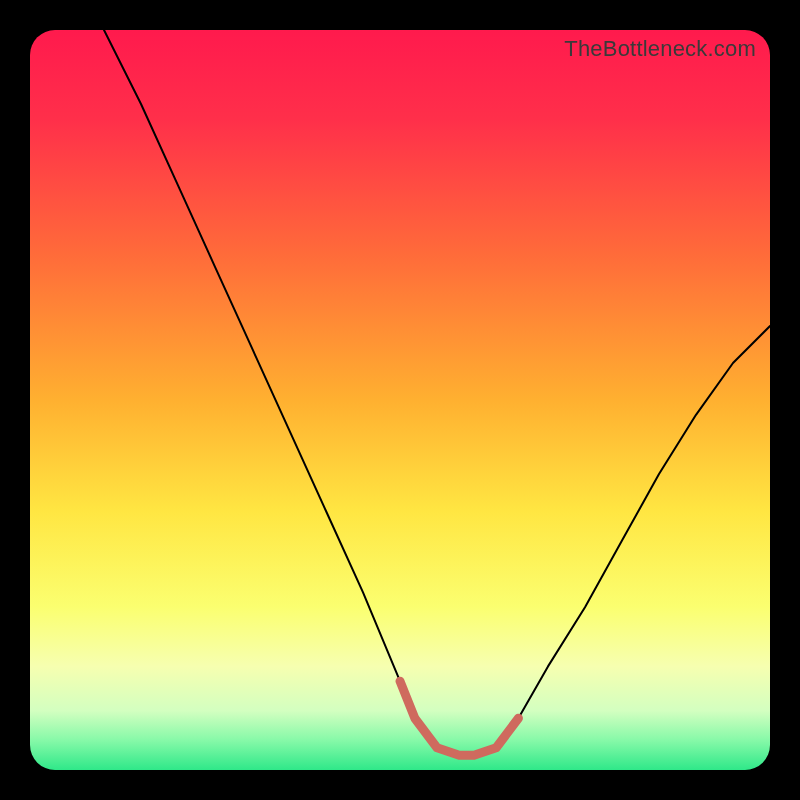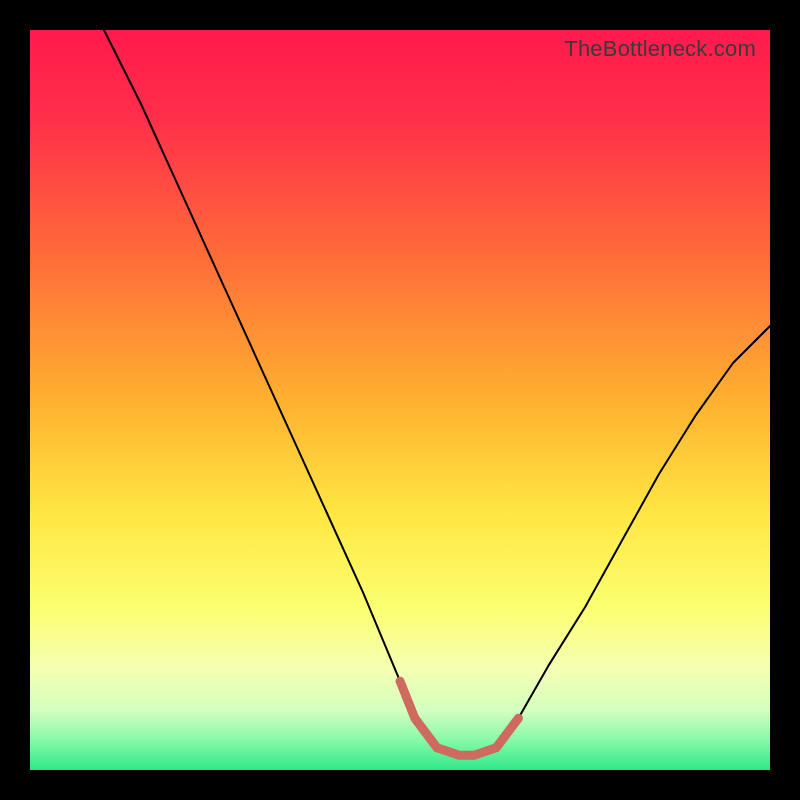--- a/index.html
+++ b/index.html
@@ -17,20 +17,21 @@
     height: 800px;
     background: #000;
   }
   .plot-area {
     position: absolute;
     left: 30px;
     top: 30px;
     width: 740px;
     height: 740px;
     overflow: hidden;
+    border-radius: 25px;
   }
   .gradient-bg {
     position: absolute;
     inset: 0;
   }
   .watermark {
     position: absolute;
     top: 6px;
     right: 14px;
     color: #3a3a3a;

